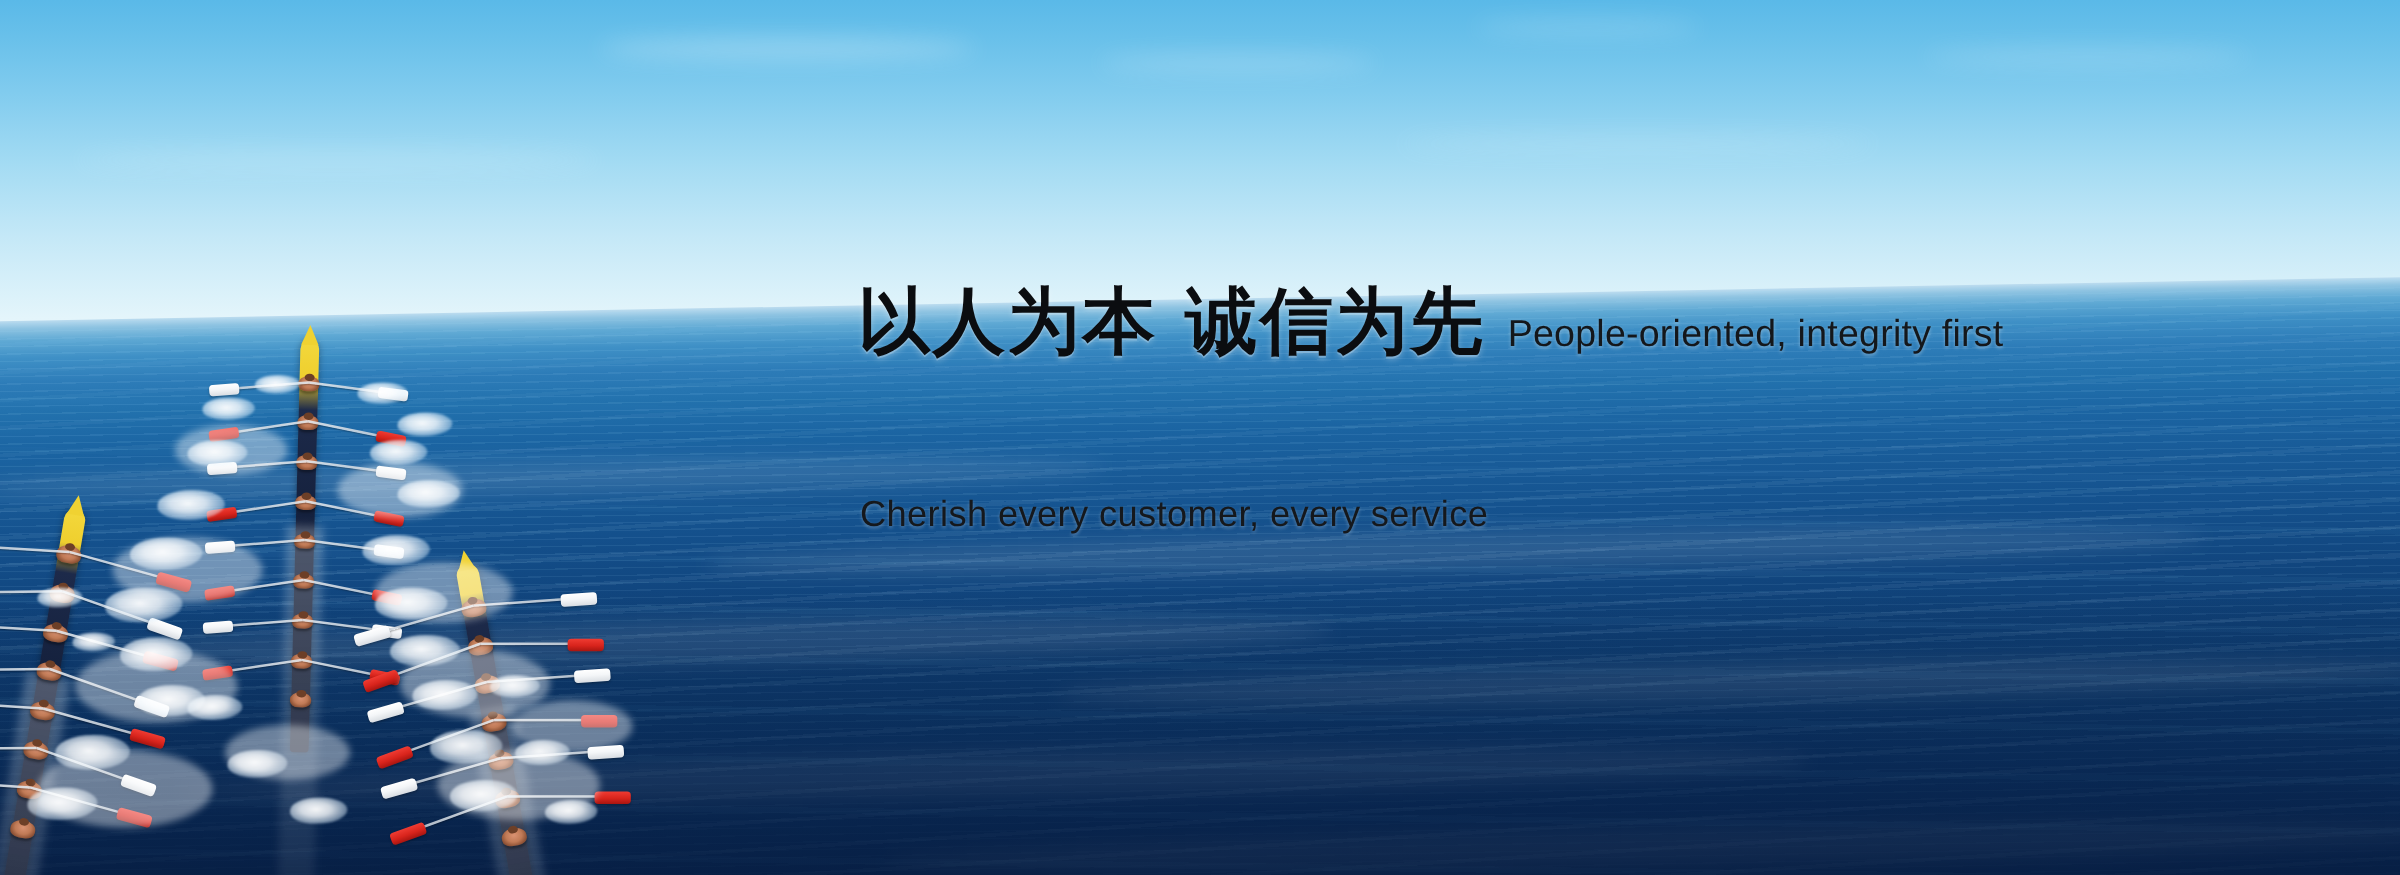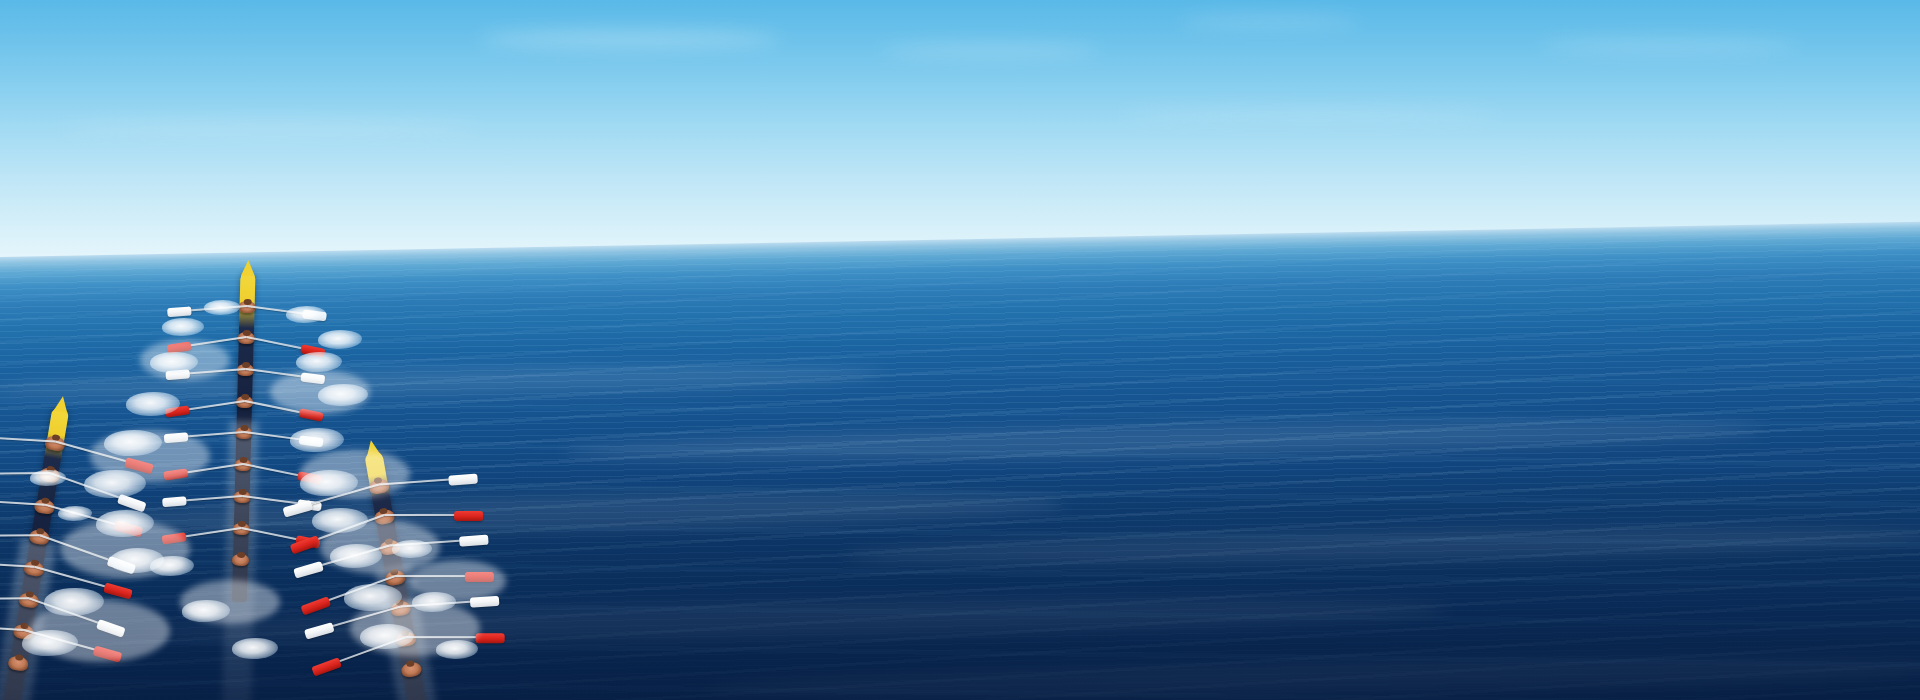--- a/index.html
+++ b/index.html
@@ -514,18 +514,23 @@
       <div class="foam" style="left:60px; top:520px; width:130px; height:58px;"></div>
       <div class="foam" style="left:320px; top:520px; width:120px; height:54px;"></div>
       <div class="foam" style="left:30px; top:600px; width:140px; height:62px;"></div>
       <div class="foam" style="left:350px; top:600px; width:130px; height:56px;"></div>
       <div class="foam" style="left:180px; top:580px; width:100px; height:44px;"></div>
       <div class="foam" style="left:410px; top:560px; width:96px; height:42px;"></div>
     </div>
 
   <div class="copy">
 
-
-
+    <div class="line-main">
+      <span class="cn-main">以人为本 诚信为先</span>
+      <span class="en-main">People-oriented, integrity first</span>
+    </div>
+
+
+    <div class="line-sub-en">Cherish every customer, every service</div>
 
   </div>
 
 </div>
 
 </body></html>

